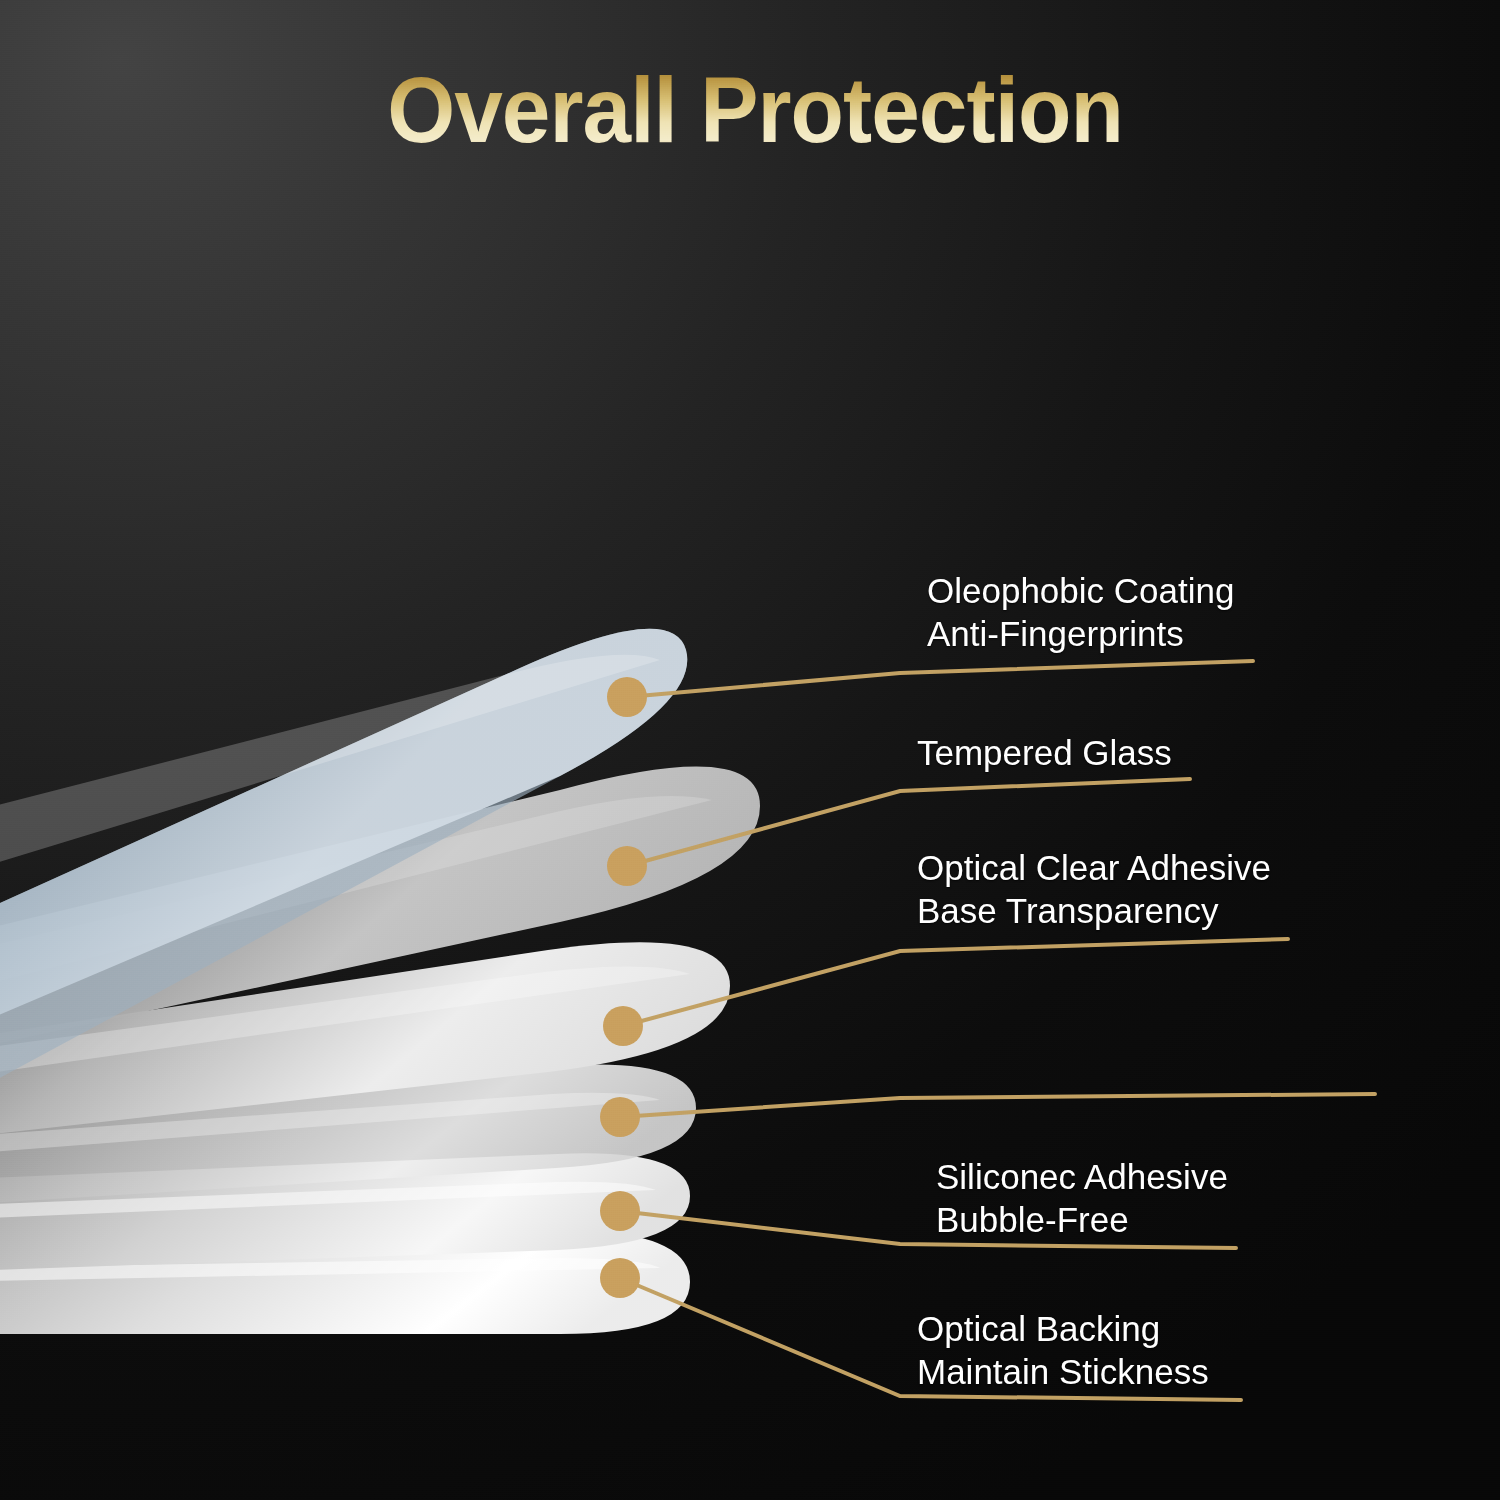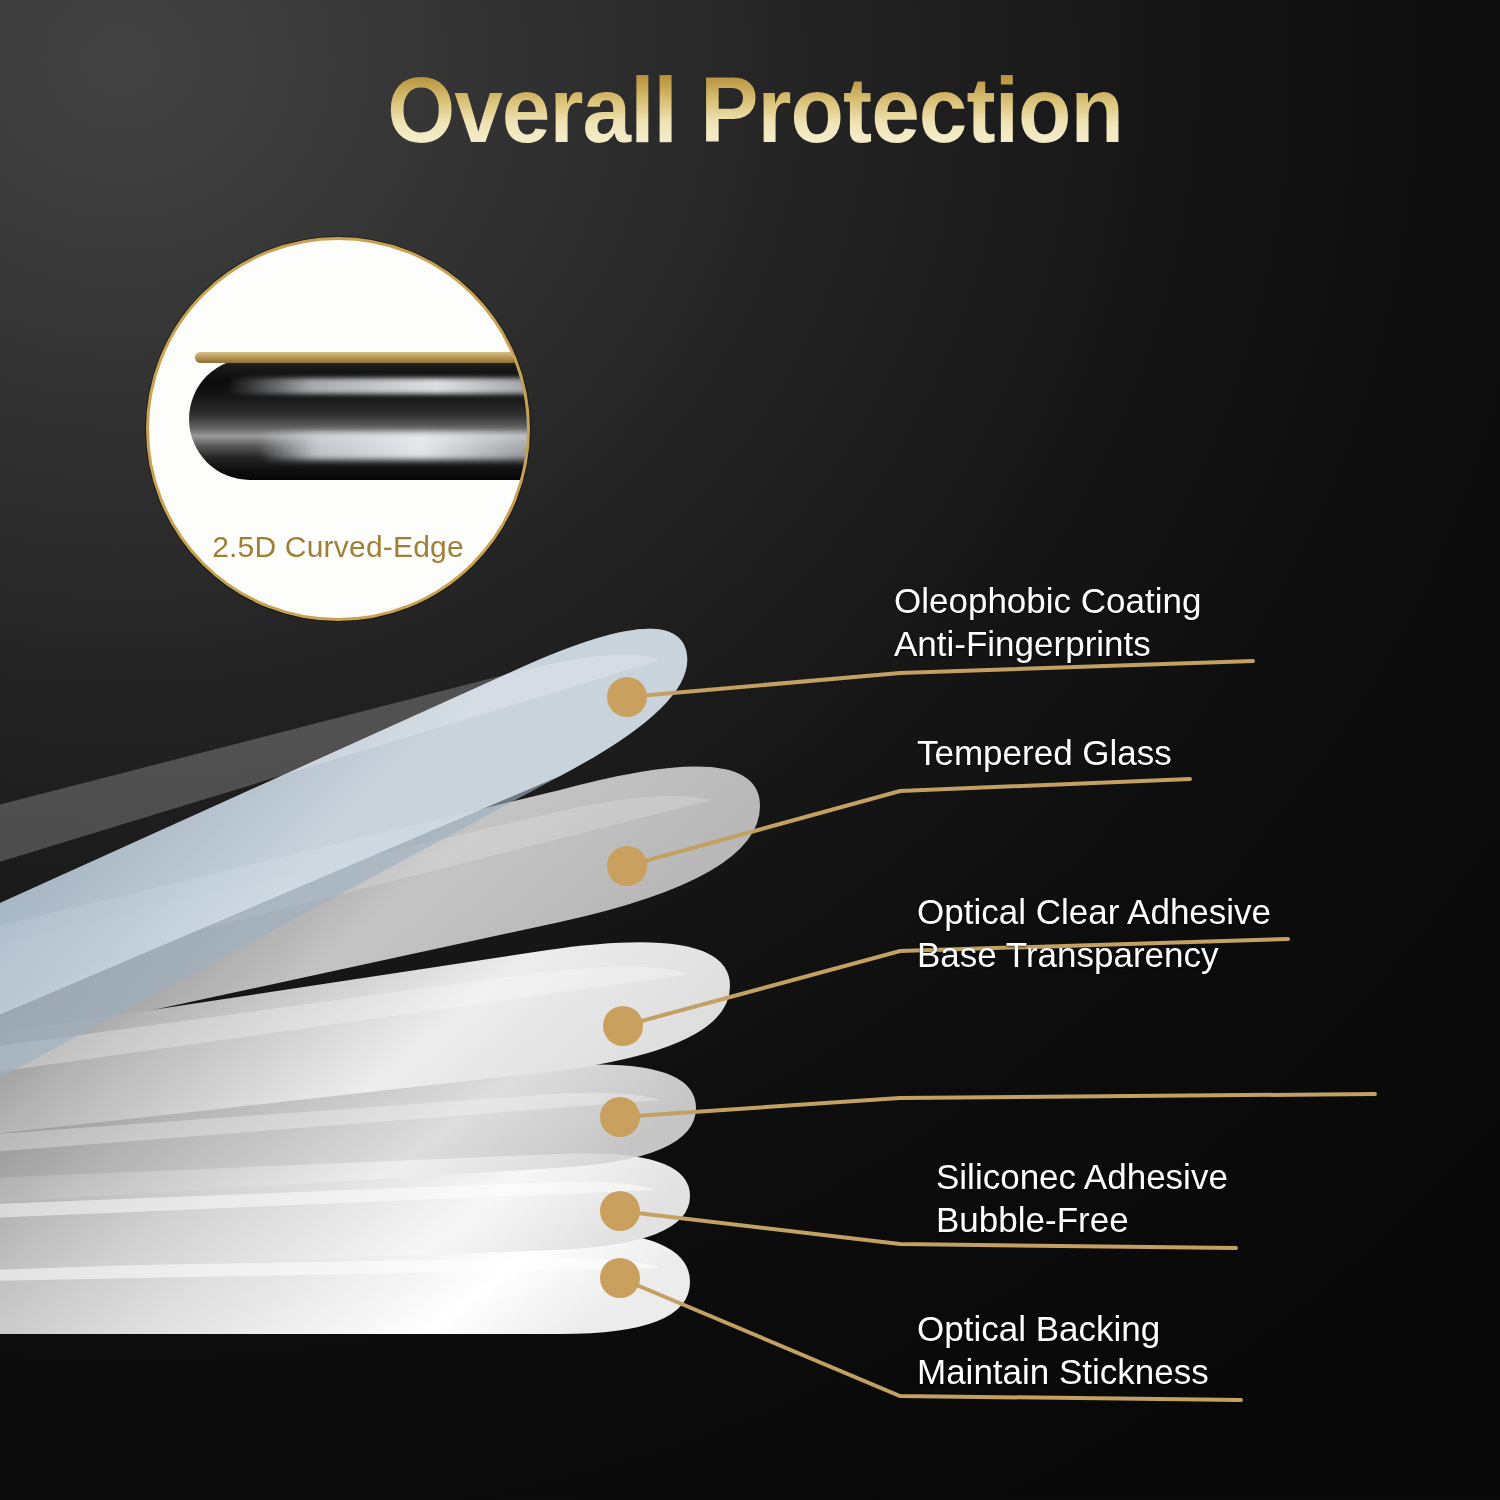--- a/index.html
+++ b/index.html
@@ -251,38 +251,31 @@
       <circle cx="627" cy="866" r="20"></circle>
       <circle cx="623" cy="1026" r="20"></circle>
       <circle cx="620" cy="1117" r="20"></circle>
       <circle cx="620" cy="1211" r="20"></circle>
       <circle cx="620" cy="1278" r="20"></circle>
     </g>
   </svg>
 
   <div id="title">Overall Protection</div>
 
-  <div id="inset">
-    <div id="phone-edge"></div>
-    <div id="edge-gold"></div>
-    <div id="edge-hl-top"></div>
-    <div id="edge-hl-bottom"></div>
-    <div id="inset-caption">2.5D Curved-Edge</div>
-  </div>
-
-  <div class="label" style="left:894px; top:570px;margin-top:10px;">
+
+  <div class="label" style="left:927px; top:570px;">
     <span>Oleophobic Coating</span>
     <span class="l2">Anti-Fingerprints</span>
   </div>
 
   <div class="label" style="left:917px; top:732px;">
     <span>Tempered Glass</span>
   </div>
 
-  <div class="label" style="left:917px; top:847px;margin-top:44px;">
+  <div class="label" style="left:917px; top:847px;">
     <span>Optical Clear Adhesive</span>
     <span class="l2">Base Transparency</span>
   </div>
 
 
   <div class="label" style="left:917px; top:1156px;margin-left:19px;">
     <span>Siliconec Adhesive</span>
     <span class="l2">Bubble-Free</span>
   </div>
 

